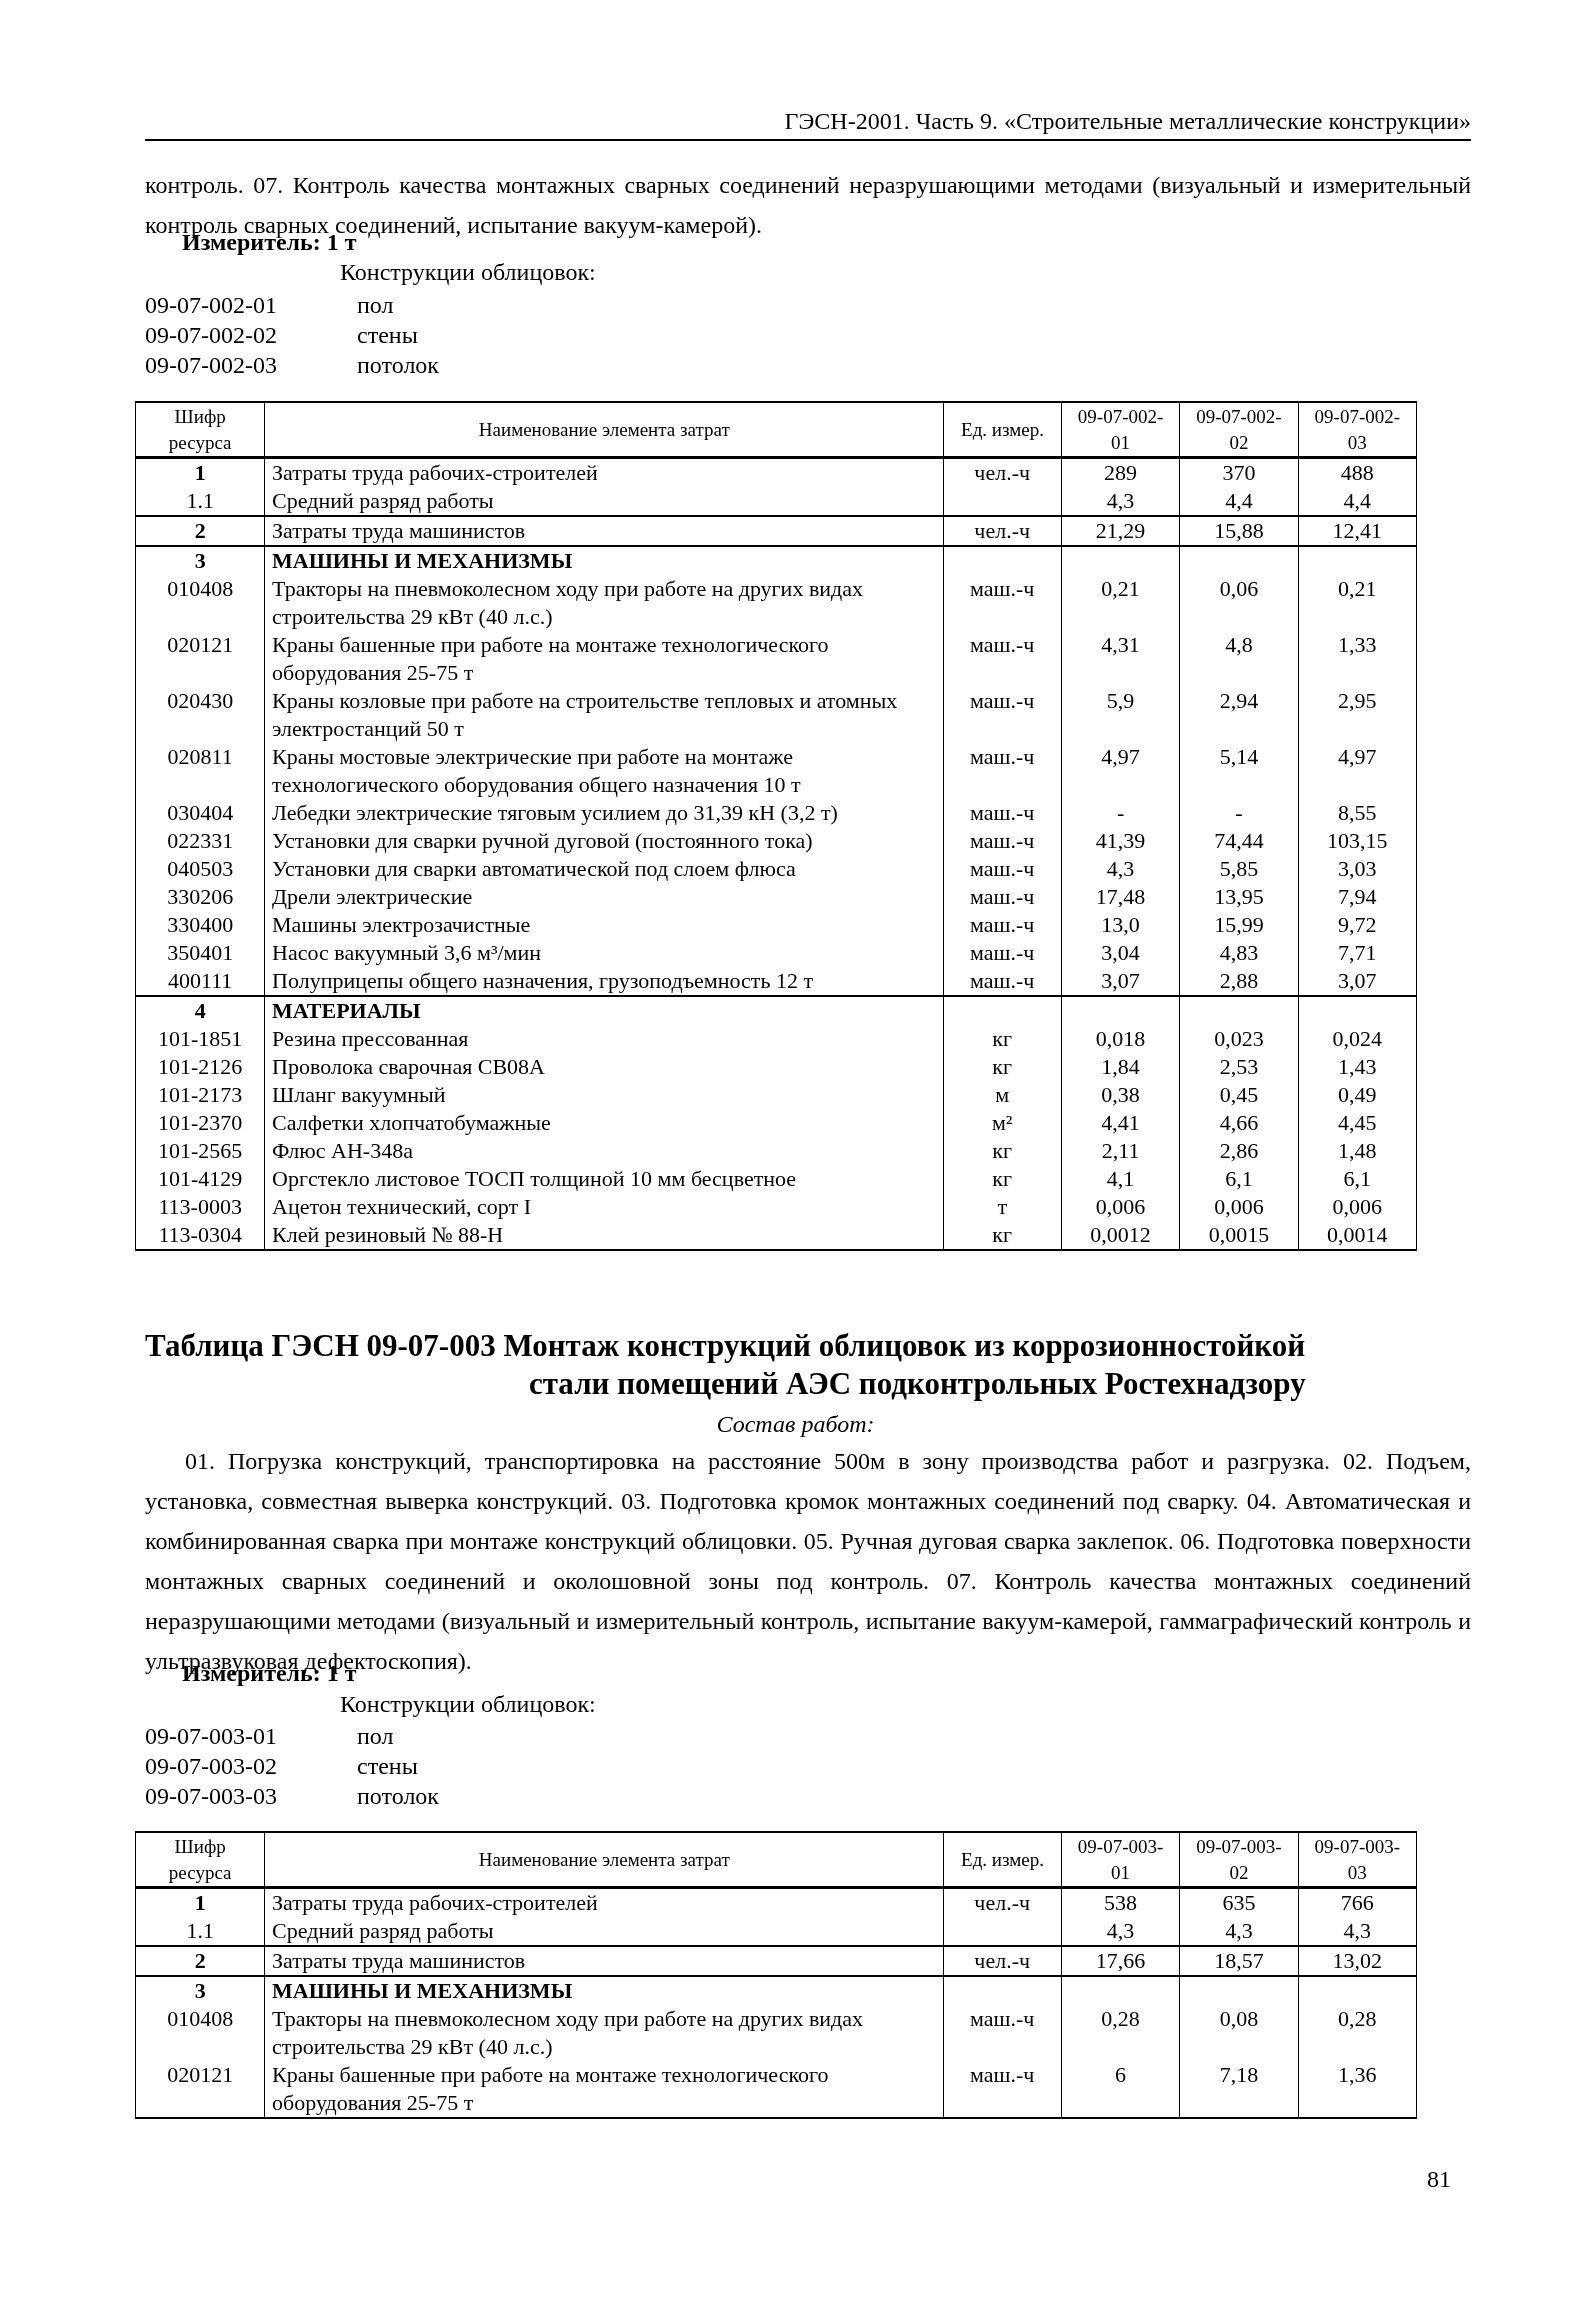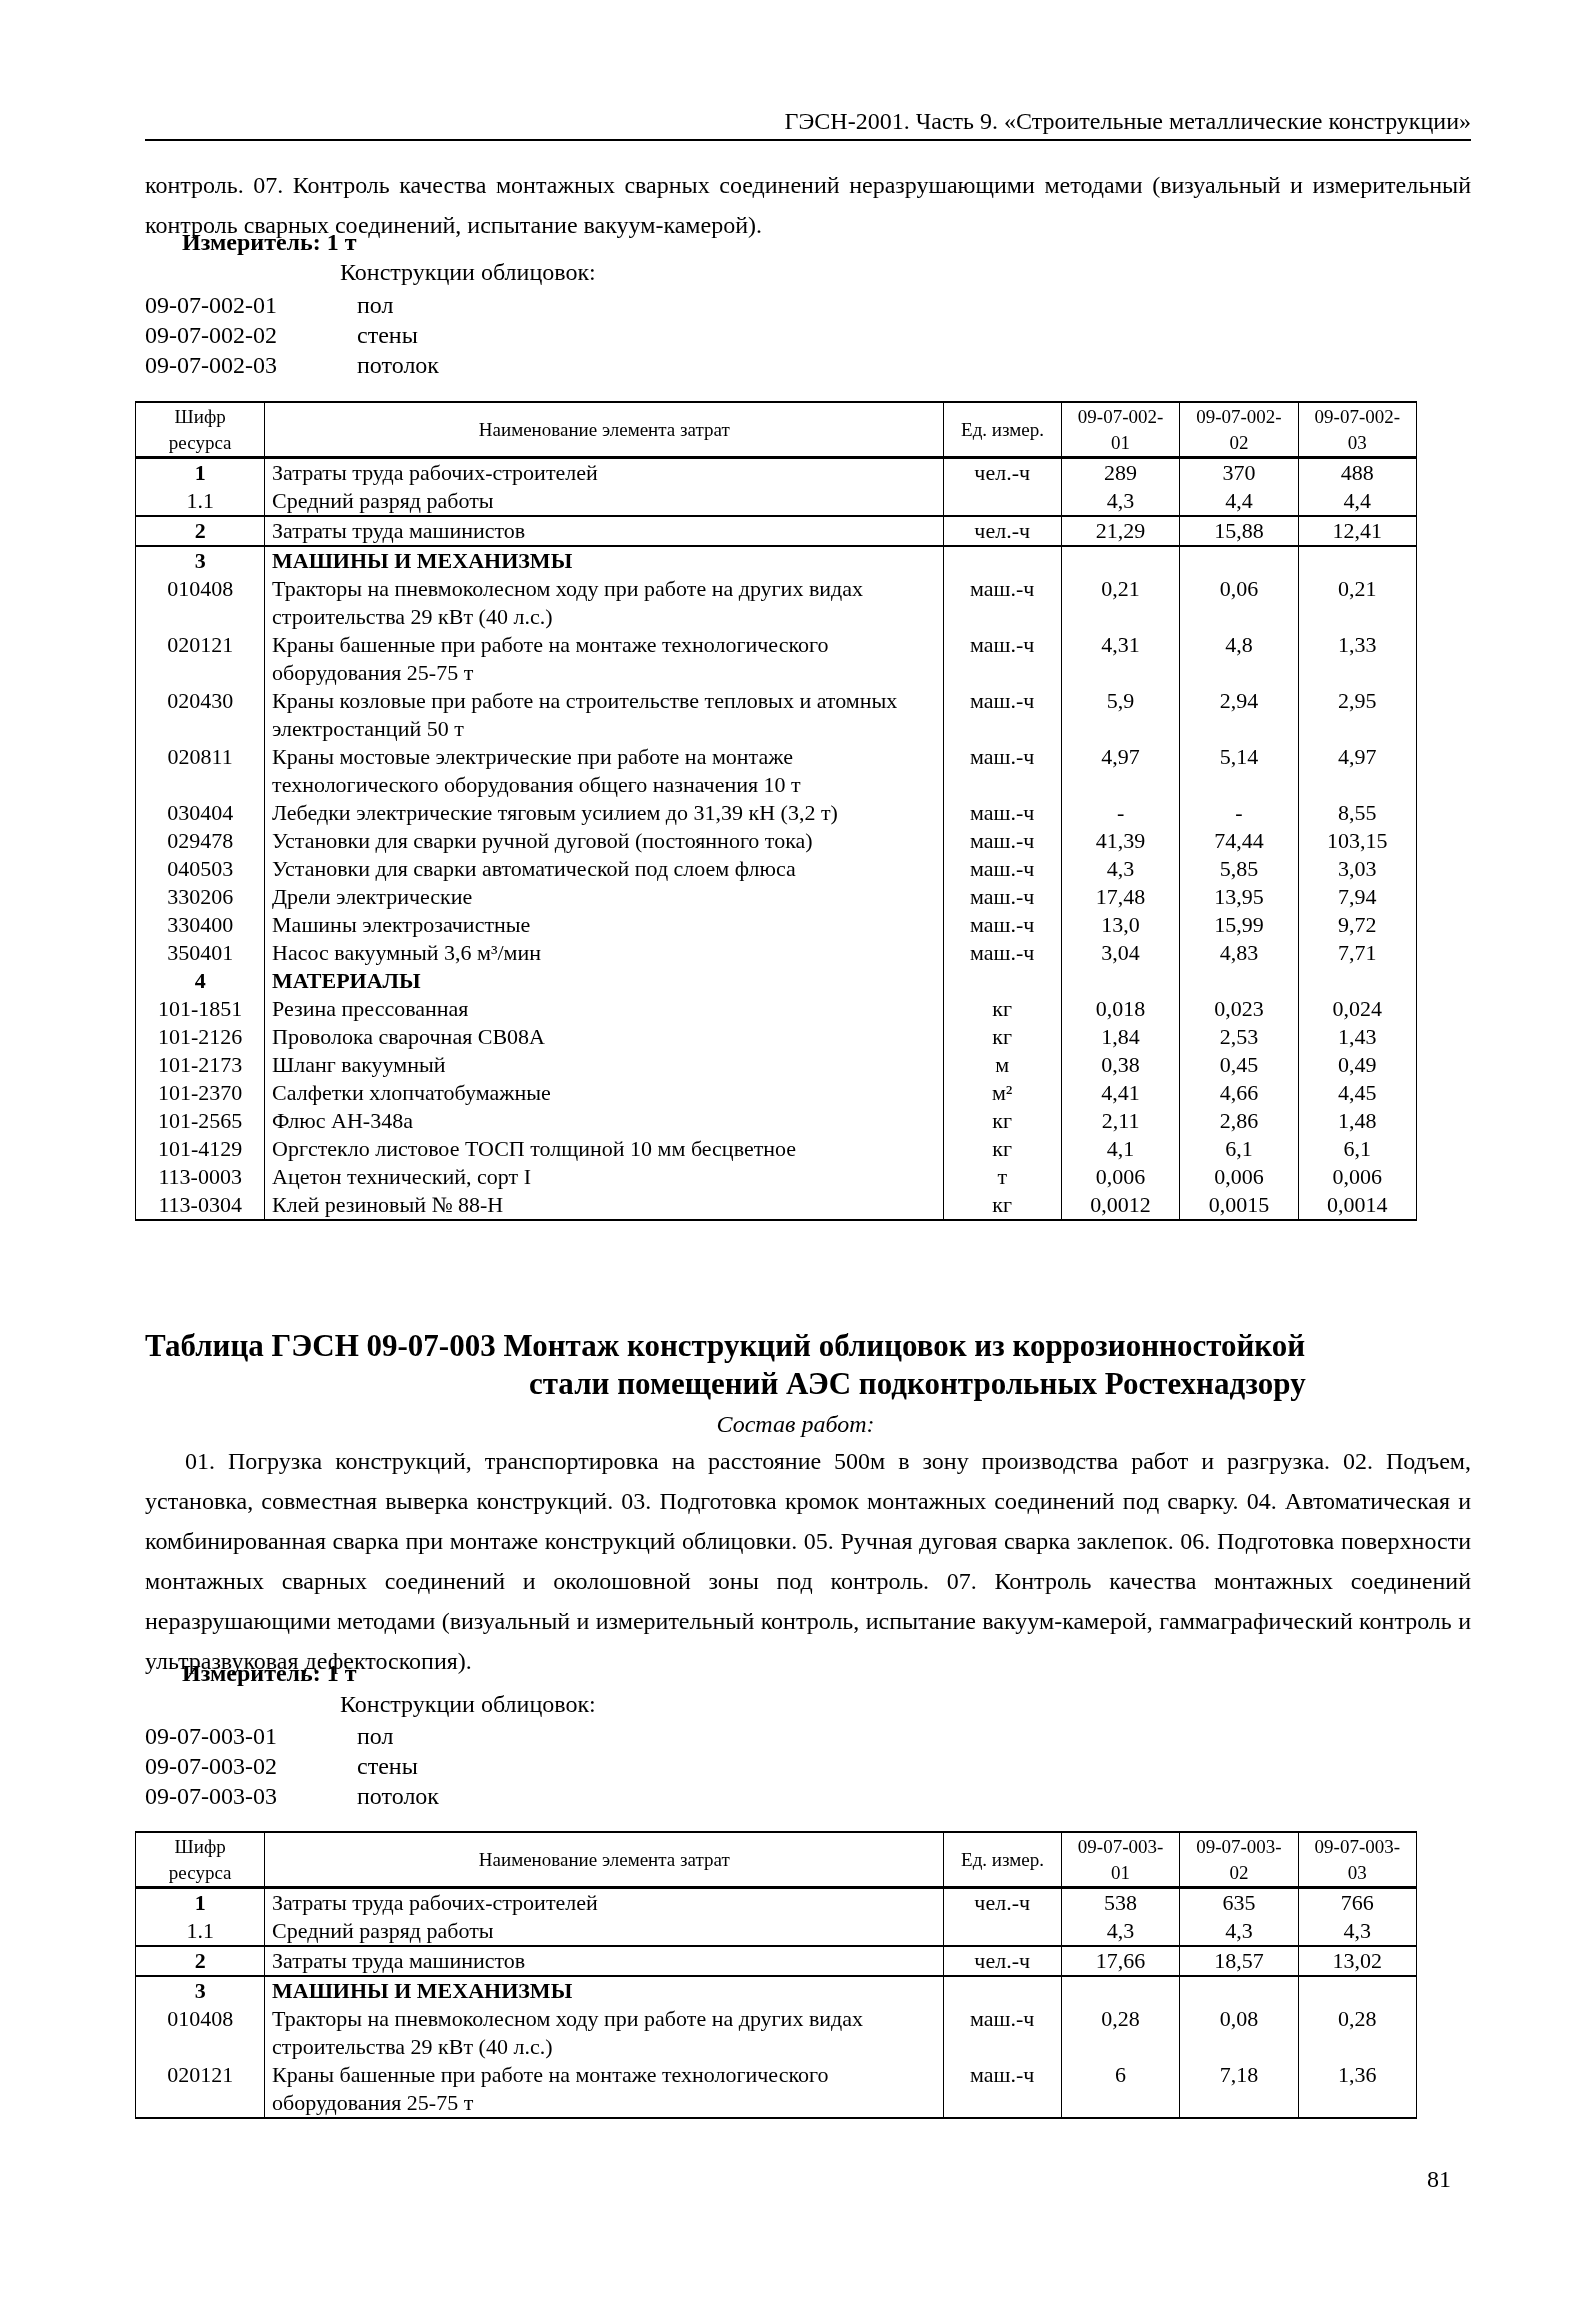--- a/index.html
+++ b/index.html
@@ -132,21 +132,21 @@
       </tr>
       <tr>
         <td class="code">030404</td>
         <td class="name">Лебедки электрические тяговым усилием до 31,39 кН (3,2 т)</td>
         <td class="unit">маш.-ч</td>
         <td class="num">-</td>
         <td class="num">-</td>
         <td class="num">8,55</td>
       </tr>
       <tr>
-        <td class="code">029478</td>
+        <td class="code">022331</td>
         <td class="name">Установки для сварки ручной дуговой (постоянного тока)</td>
         <td class="unit">маш.-ч</td>
         <td class="num">41,39</td>
         <td class="num">74,44</td>
         <td class="num">103,15</td>
       </tr>
       <tr>
         <td class="code">040503</td>
         <td class="name">Установки для сварки автоматической под слоем флюса</td>
         <td class="unit">маш.-ч</td>
@@ -170,20 +170,28 @@
         <td class="num">15,99</td>
         <td class="num">9,72</td>
       </tr>
       <tr>
         <td class="code">350401</td>
         <td class="name">Насос вакуумный 3,6 м³/мин</td>
         <td class="unit">маш.-ч</td>
         <td class="num">3,04</td>
         <td class="num">4,83</td>
         <td class="num">7,71</td>
+      </tr>
+      <tr class="grp-end">
+        <td class="code">400111</td>
+        <td class="name">Полуприцепы общего назначения, грузоподъемность 12 т</td>
+        <td class="unit">маш.-ч</td>
+        <td class="num">3,07</td>
+        <td class="num">2,88</td>
+        <td class="num">3,07</td>
       </tr>
       <tr>
         <td class="code sec-code">4</td>
         <td class="name sec-title">МАТЕРИАЛЫ</td>
         <td class="unit"></td>
         <td class="num"></td>
         <td class="num"></td>
         <td class="num"></td>
       </tr>
       <tr>

